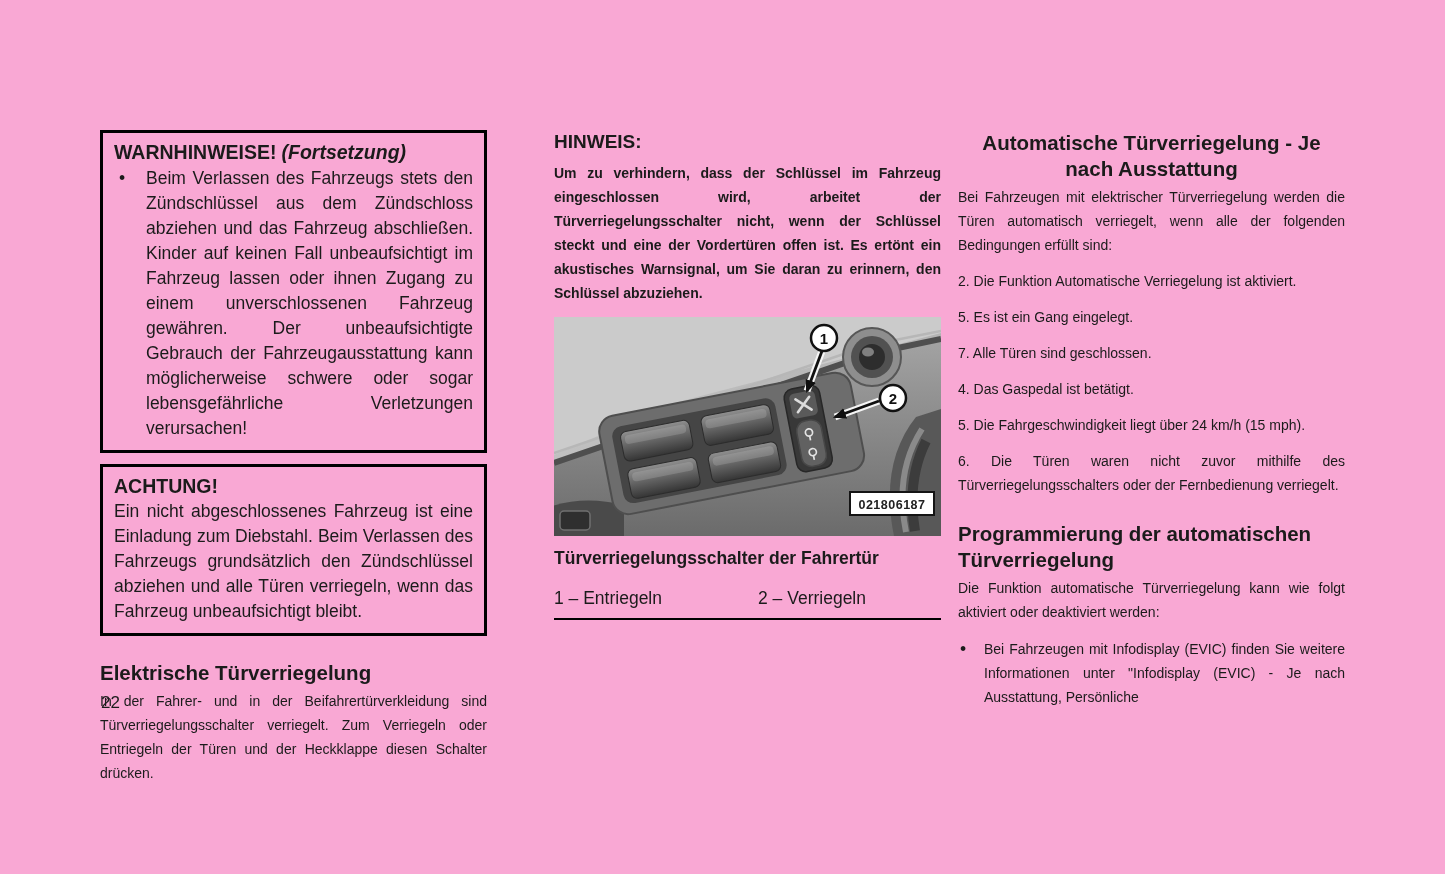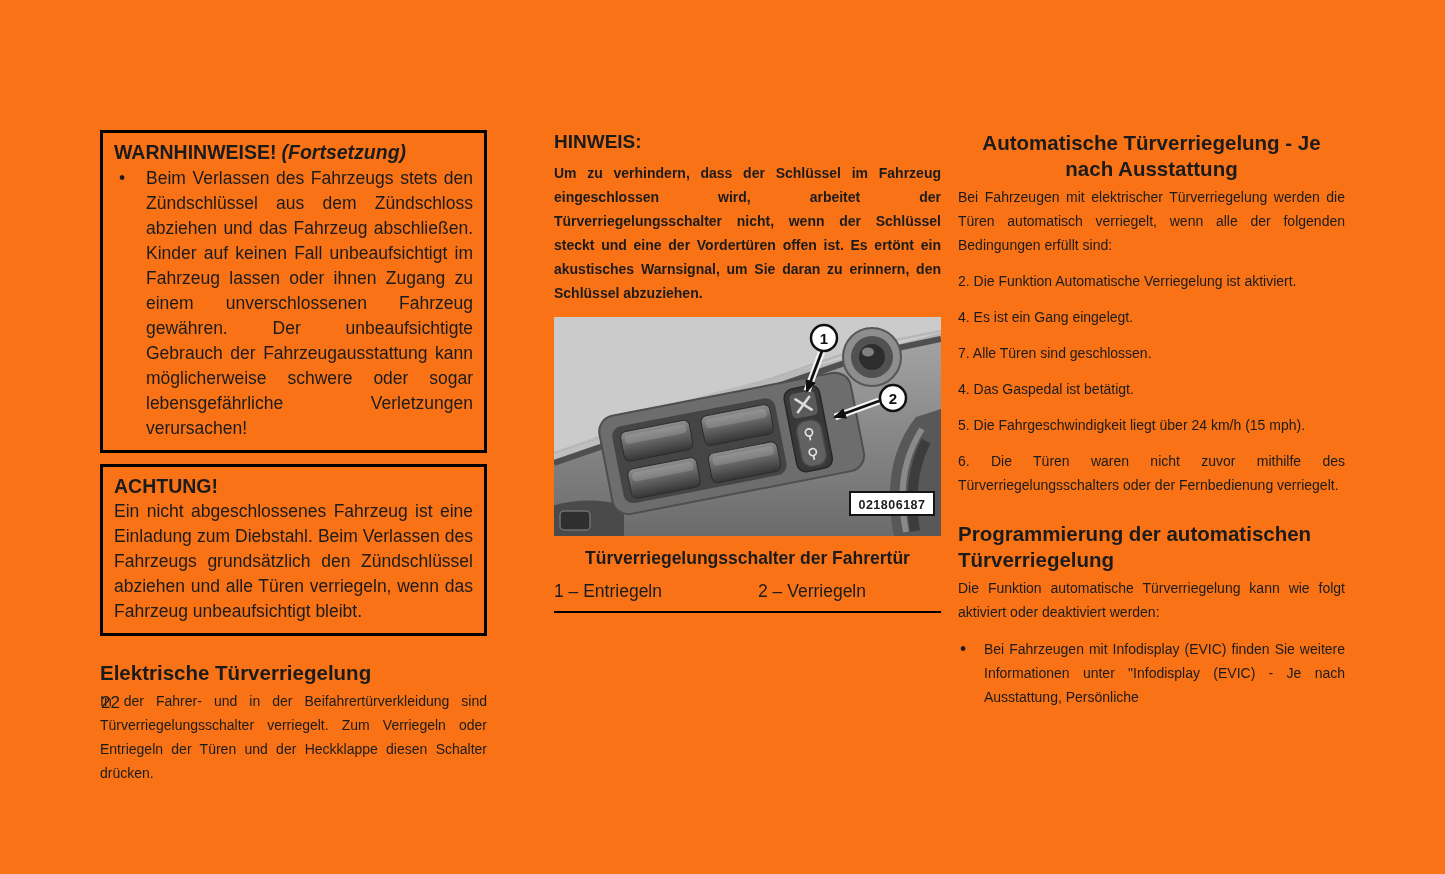--- a/index.html
+++ b/index.html
@@ -1,19 +1,19 @@
 <!DOCTYPE html>
 <html lang="de"><head>
 <meta charset="utf-8">
 <style>
   html,body{margin:0;padding:0;background:#ffffff;}
   .page{
     position:relative;
     width:1445px;height:874px;
-    background:#f97316;
+    background:#f9a8d4;
     font-family:"Liberation Sans","DejaVu Sans",sans-serif;
     color:#1b1b1b;
     overflow:hidden;
   }
   .col{position:absolute;top:130px;width:387px;}
   .col-left{left:100px;}
   .col-mid{left:554px;}
   .col-right{left:958px;}
   p{margin:0;}
   .justify{text-align:justify;}
@@ -31,23 +31,23 @@
 
   .section-heading{font-size:20.5px;font-weight:bold;line-height:26px;margin-top:24px;margin-bottom:3px;}
   .section-heading.first{margin-top:0;text-align:center;}
   .pagenum{position:absolute;left:101px;top:692px;font-size:17px;line-height:22px;}
 
   
   .note-title{font-size:19px;font-weight:bold;line-height:24px;margin-bottom:7px;}
   .note-body{font-weight:bold;}
   .figure{margin-top:12px;line-height:0;}
   .figure svg{display:block;}
-  .fig-caption{font-size:17.5px;font-weight:bold;text-align:center;margin-top:11px;line-height:22px;}
+  .fig-caption{font-size:17.5px;font-weight:bold;margin-top:11px;line-height:22px;}
   .fig-legend{display:grid;grid-template-columns:204px 1fr;font-size:17.5px;line-height:22px;
-              margin-top:11px;padding-bottom:9px;border-bottom:2.5px solid #000;}
+              margin-top:18px;padding-bottom:9px;border-bottom:2.5px solid #000;}
 
   
   .para{margin-top:12px;}
   .rbullet{display:flex;margin-top:13px;}
   .rbullet .bullet-marker{flex:0 0 24px;padding-left:2px;line-height:24px;}
 
   svg text{font-family:"Liberation Sans","DejaVu Sans",sans-serif;}
 </style>
 </head>
 <body>
@@ -173,21 +173,21 @@
       <span>1 – Entriegeln</span>
       <span>2 – Verriegeln</span>
     </div>
   </section>
 
   <section class="col col-right">
     <h2 class="section-heading first">Automatische Türverriegelung - Je nach Ausstattung</h2>
     <p class="body-text-sm justify">Bei Fahrzeugen mit elektrischer Türverriegelung werden die Türen automatisch verriegelt, wenn alle der folgenden Bedingungen erfüllt sind:</p>
 
     <p class="body-text-sm justify para">2. Die Funktion Automatische Verriegelung ist aktiviert.</p>
-    <p class="body-text-sm justify para">4. Es ist ein Gang eingelegt.</p>
+    <p class="body-text-sm justify para">5. Es ist ein Gang eingelegt.</p>
     <p class="body-text-sm justify para">7. Alle Türen sind geschlossen.</p>
     <p class="body-text-sm justify para">4. Das Gaspedal ist betätigt.</p>
     <p class="body-text-sm justify para">5. Die Fahrgeschwindigkeit liegt über 24 km/h (15 mph).</p>
     <p class="body-text-sm justify para">6. Die Türen waren nicht zuvor mithilfe des Türverriegelungsschalters oder der Fernbedienung verriegelt.</p>
 
     <h2 class="section-heading">Programmierung der automatischen Türverriegelung</h2>
     <p class="body-text-sm justify">Die Funktion automatische Türverriegelung kann wie folgt aktiviert oder deaktiviert werden:</p>
 
     <div class="rbullet">
       <span class="bullet-marker">•</span>

